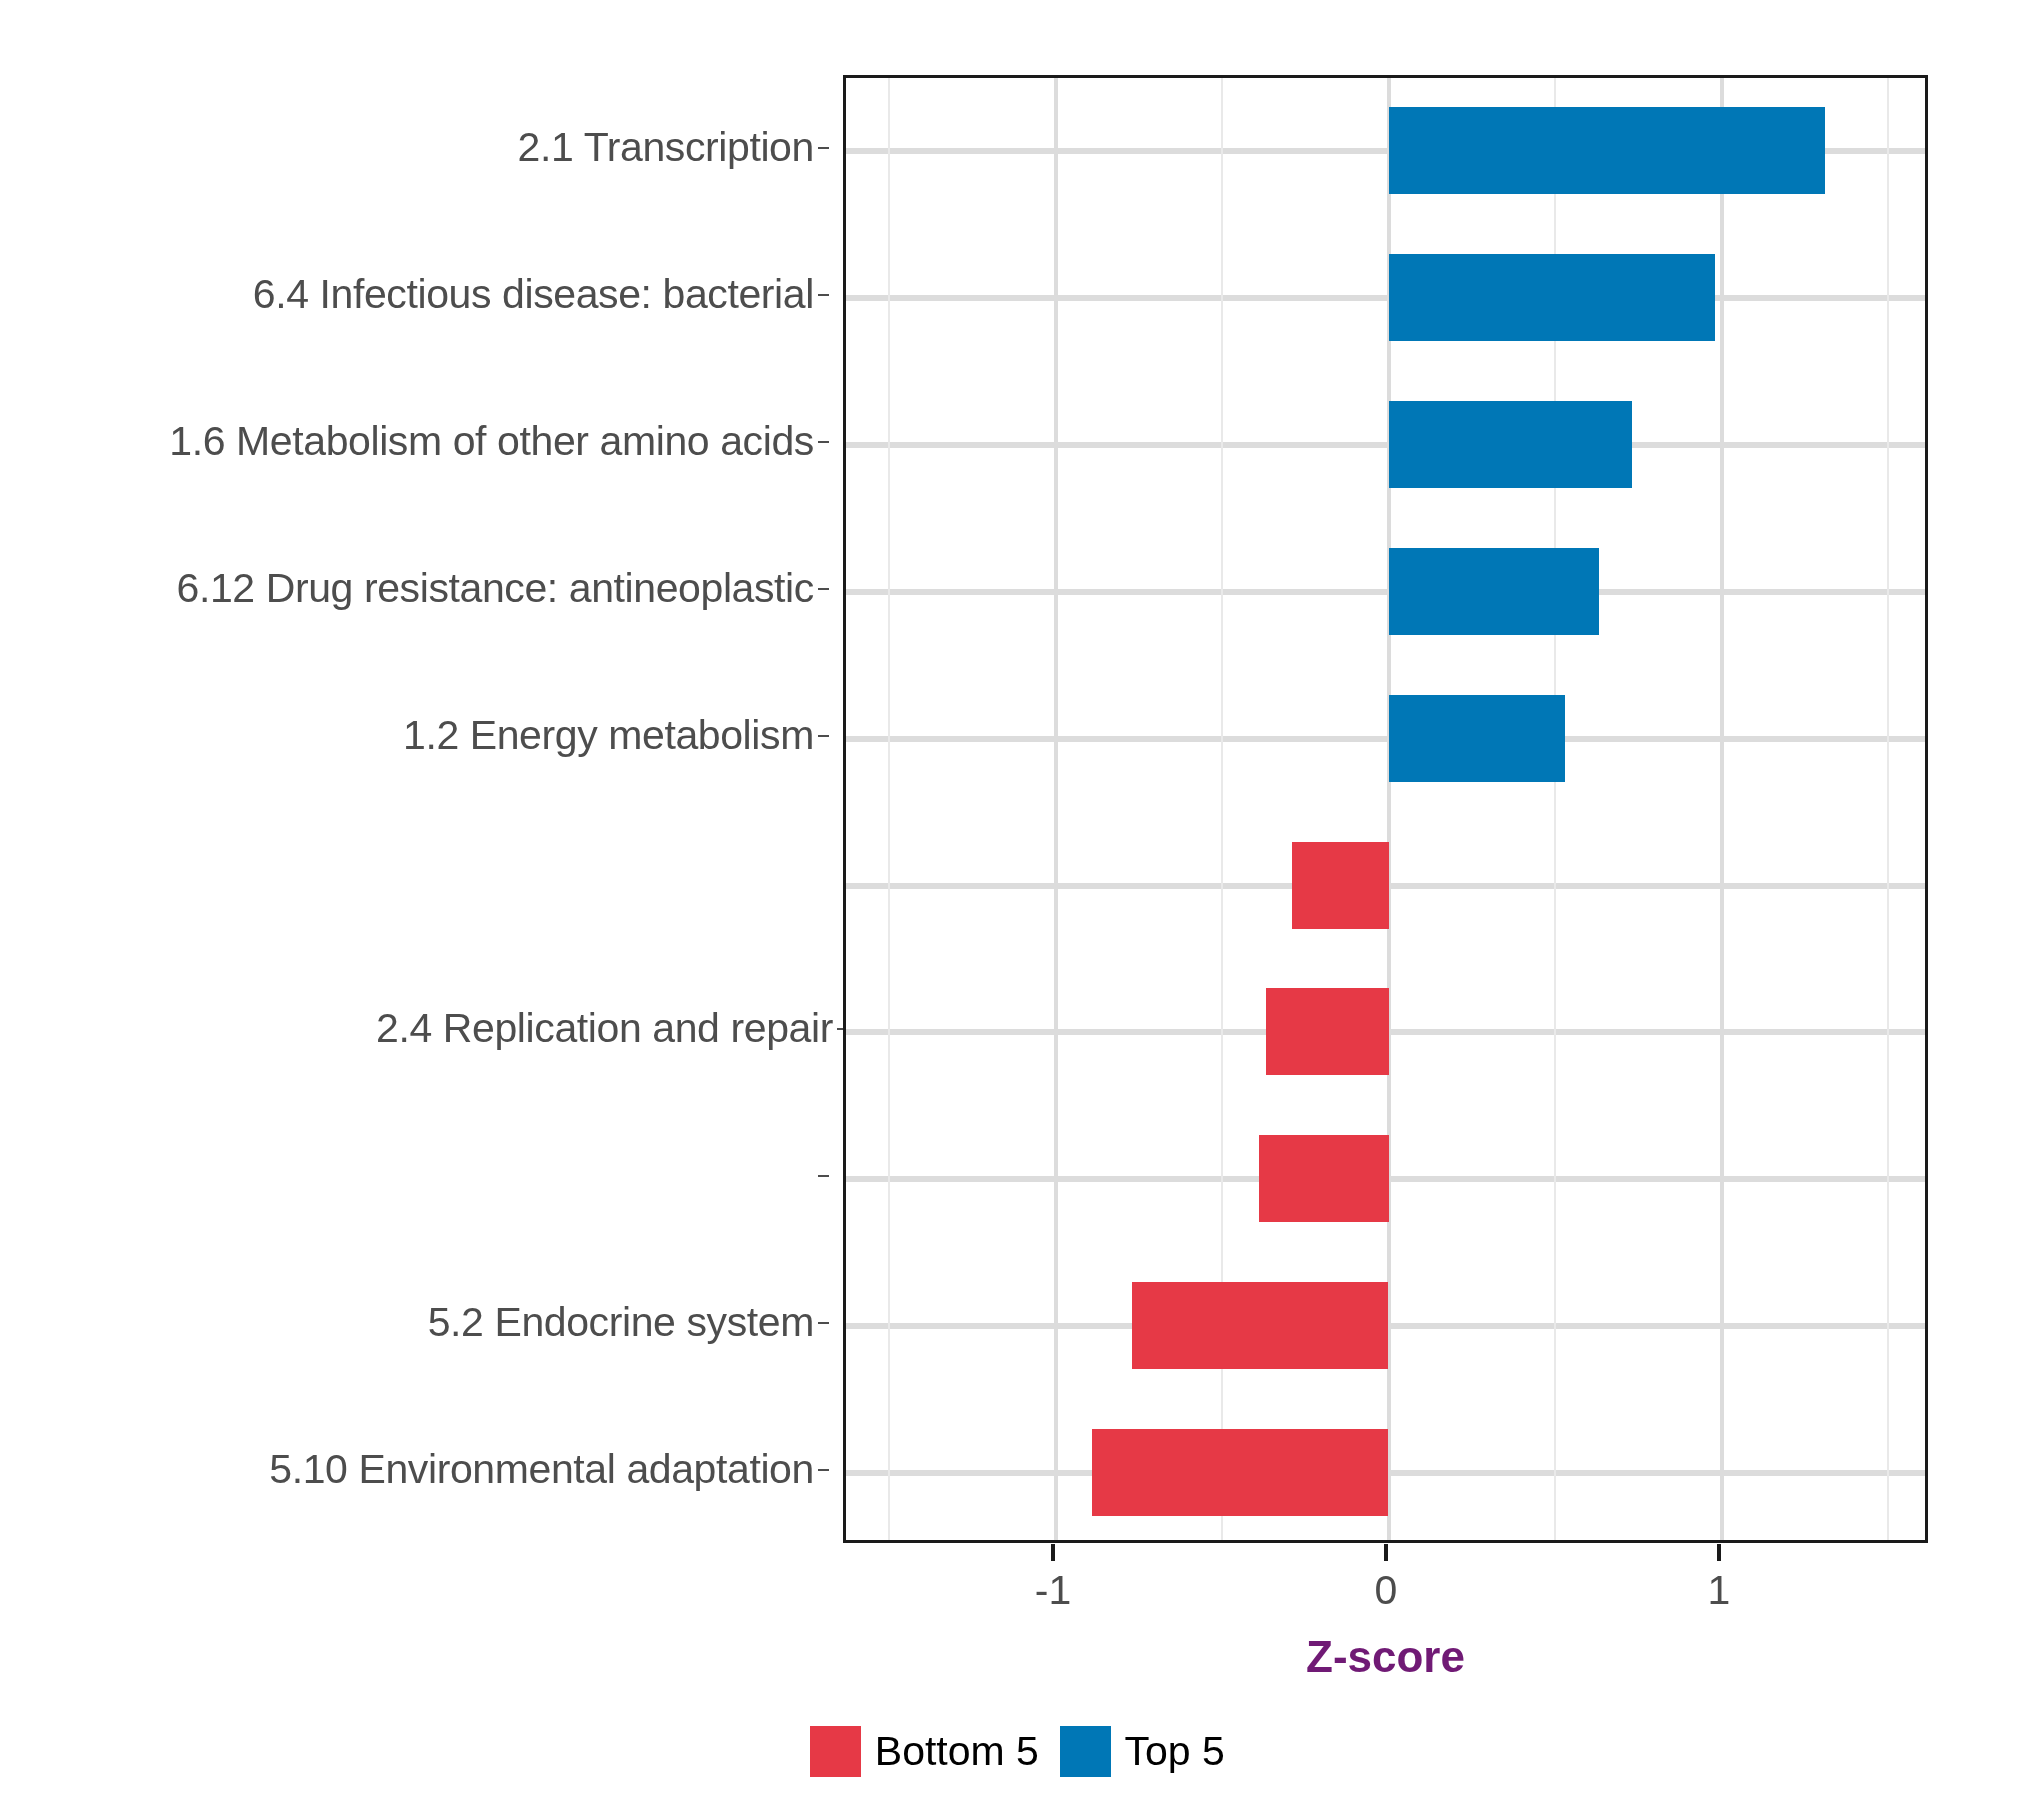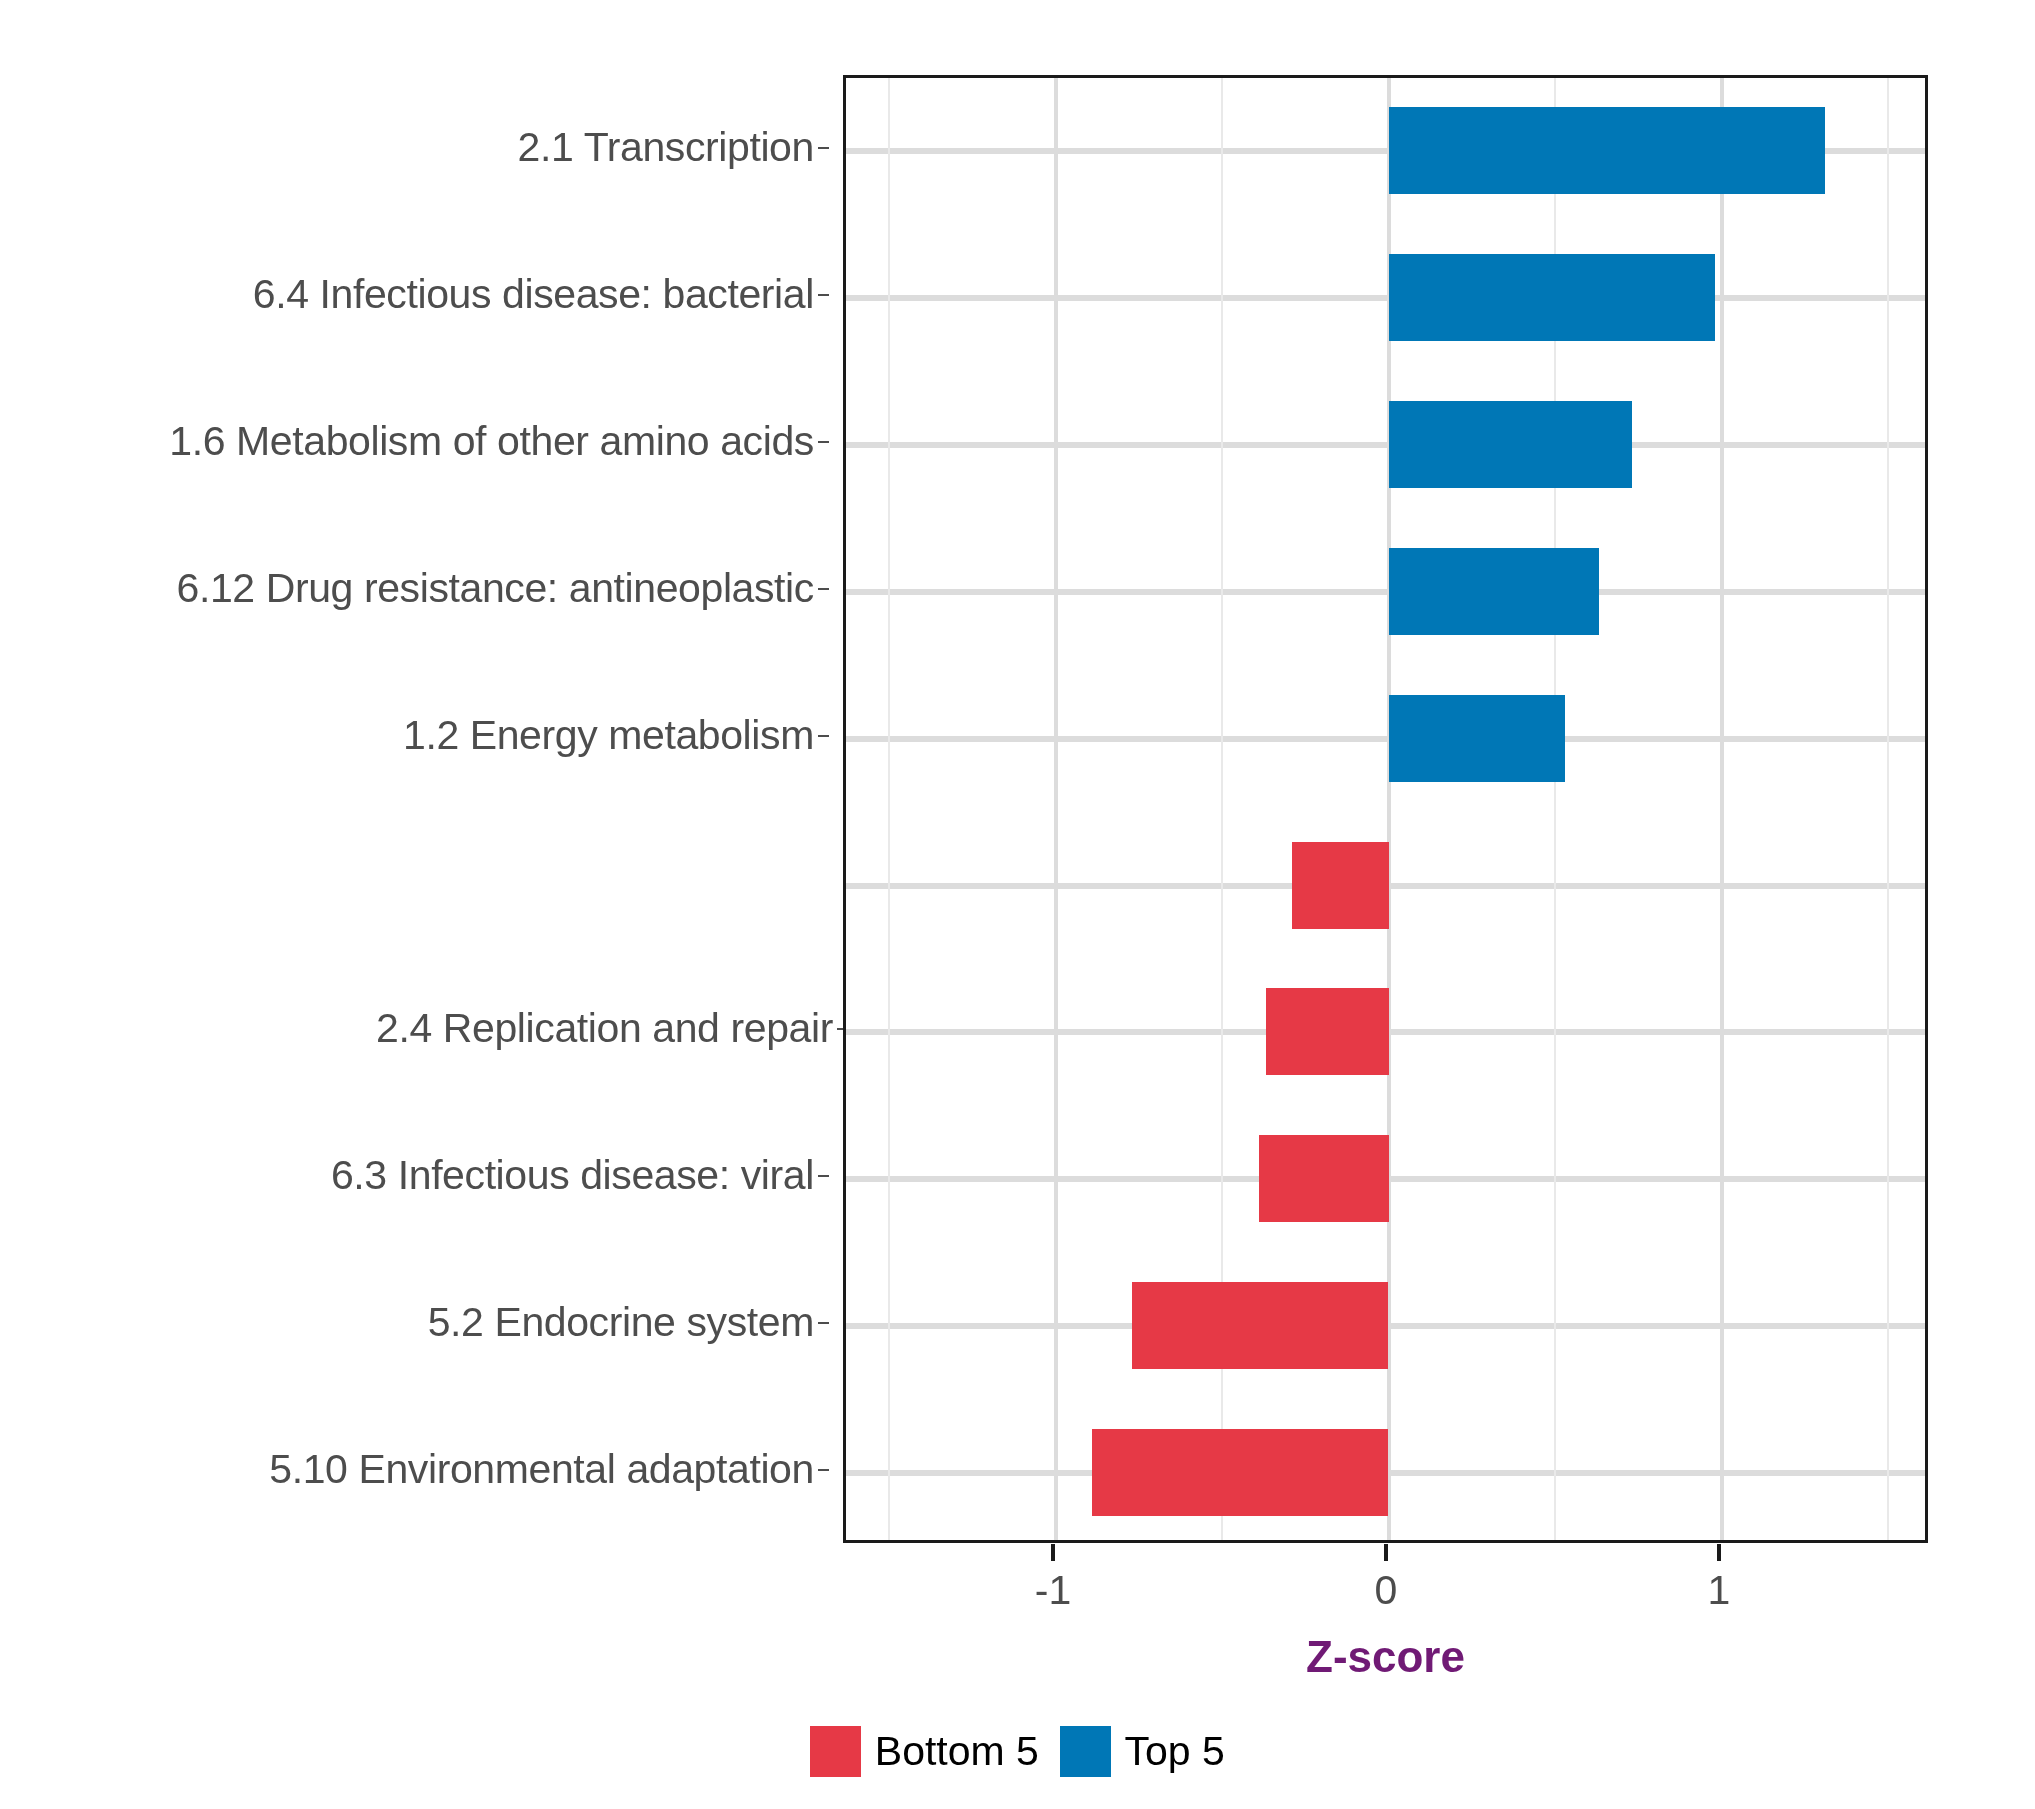--- a/index.html
+++ b/index.html
@@ -187,21 +187,20 @@
       </div>
       <div class="ylabel-row" style="top: 661px;">
         <span class="ylabel-text">1.2 Energy metabolism</span>
         <span class="ylabel-tick"></span>
       </div>
       <div class="ylabel-row" style="top: 954px; margin-left: 19px;">
         <span class="ylabel-text">2.4 Replication and repair</span>
         <span class="ylabel-tick"></span>
       </div>
       <div class="ylabel-row" style="top: 1101px;">
-        <span class="ylabel-text">6.3 Infectious disease: viral</span>
         <span class="ylabel-tick"></span>
       </div>
       <div class="ylabel-row" style="top: 1248px;">
         <span class="ylabel-text">5.2 Endocrine system</span>
         <span class="ylabel-tick"></span>
       </div>
       <div class="ylabel-row" style="top: 1395px;">
         <span class="ylabel-text">5.10 Environmental adaptation</span>
         <span class="ylabel-tick"></span>
       </div>

